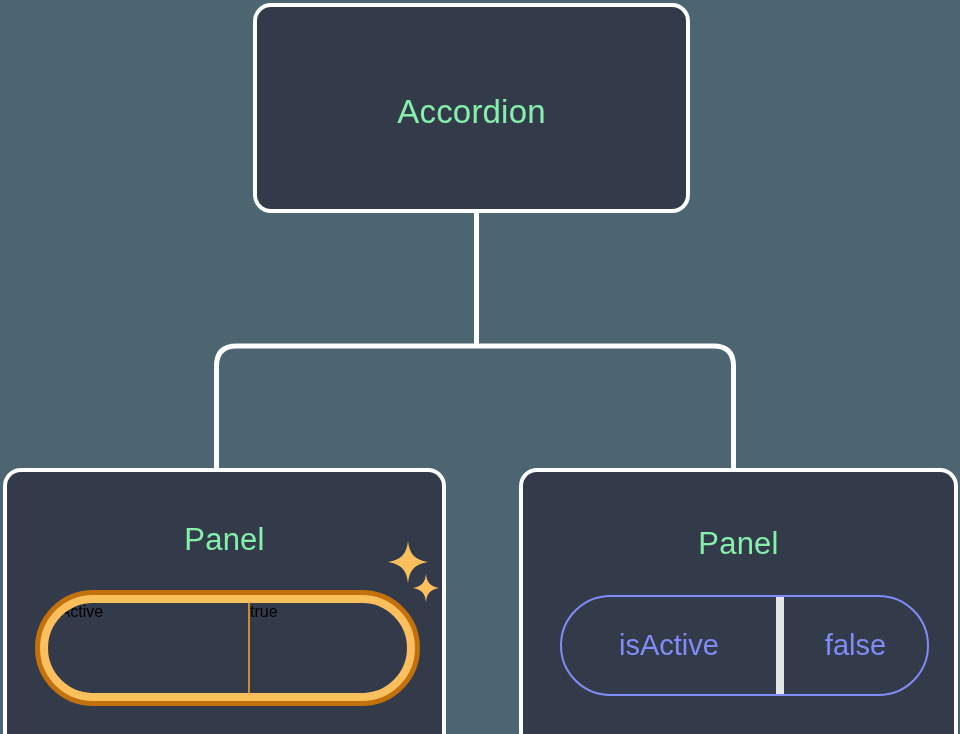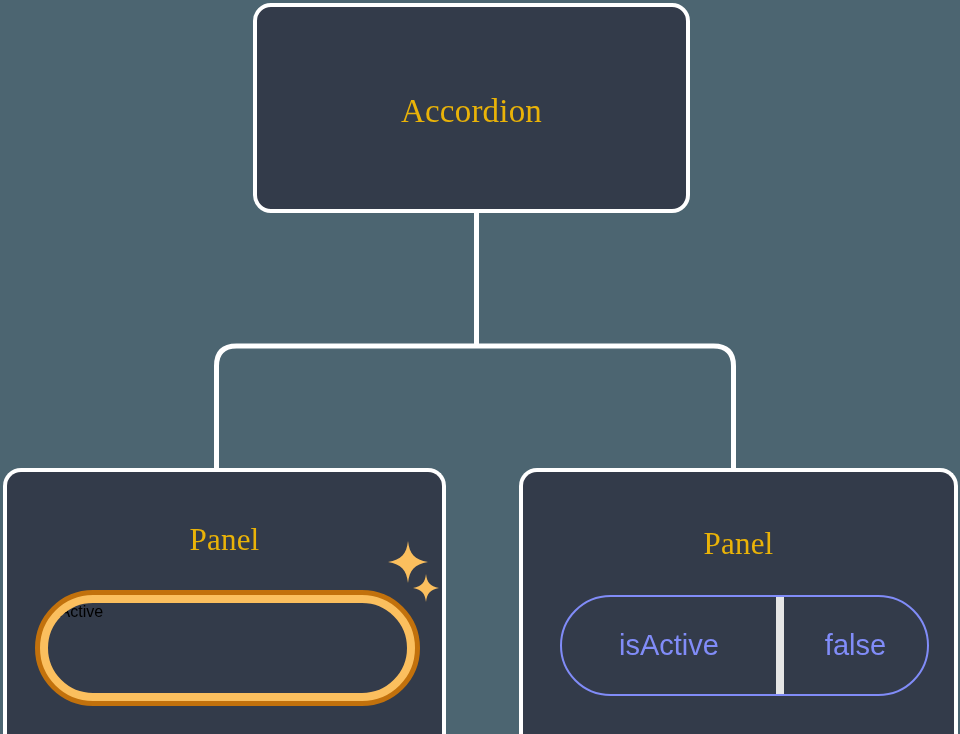--- a/index.html
+++ b/index.html
@@ -62,25 +62,24 @@
     border-bottom: none;
     border-bottom-left-radius: 0;
     border-bottom-right-radius: 0;
   }
 
   .node-title {
     position: absolute;
     left: 0;
     right: 0;
     text-align: center;
-    color: #eab308;
+    color: #86efac;
     font-weight: 400;
     letter-spacing: 0.2px;
     white-space: nowrap;
-    font-family: Liberation Serif, serif;
   }
   #node-accordion .node-title {
     top: 86px;
     font-size: 33px;
   }
   #node-panel-left .node-title {
     top: 50px;
     font-size: 31px;
   }
   #node-panel-right .node-title {
@@ -198,20 +197,21 @@
   </div>
 
   <div class="node" id="node-panel-left">
     <div class="node-title">Panel</div>
 
     <div id="pill-left-wrap">
       <div id="pill-left-outer"></div>
       <div id="pill-left-inner"></div>
       <div id="pill-left-content">
         <div class="cell key">isActive</div>
+        <div class="cell value">true</div>
       </div>
     </div>
   </div>
 
   <svg class="sparkle" id="sparkle-large" viewBox="0 0 40 42" xmlns="http://www.w3.org/2000/svg">
     <path d="M20 0 C21.5 13 26.5 18.5 40 21 C26.5 23.5 21.5 29 20 42 C18.5 29 13.5 23.5 0 21 C13.5 18.5 18.5 13 20 0 Z" fill="#fbbf5e"></path>
   </svg>
   <svg class="sparkle" id="sparkle-small" viewBox="0 0 26 28" xmlns="http://www.w3.org/2000/svg">
     <path d="M13 0 C14 8.5 17 12 26 14 C17 16 14 19.5 13 28 C12 19.5 9 16 0 14 C9 12 12 8.5 13 0 Z" fill="#fbbf5e"></path>
   </svg>

